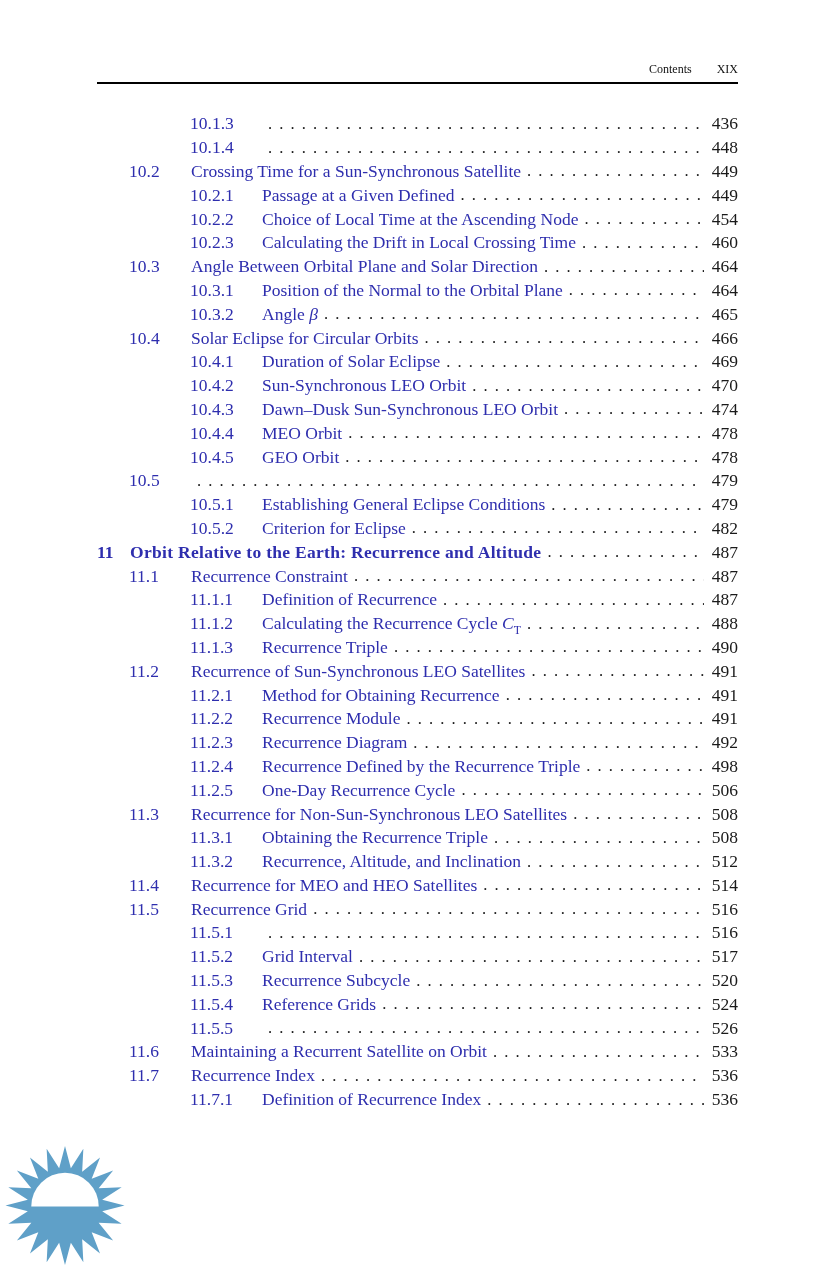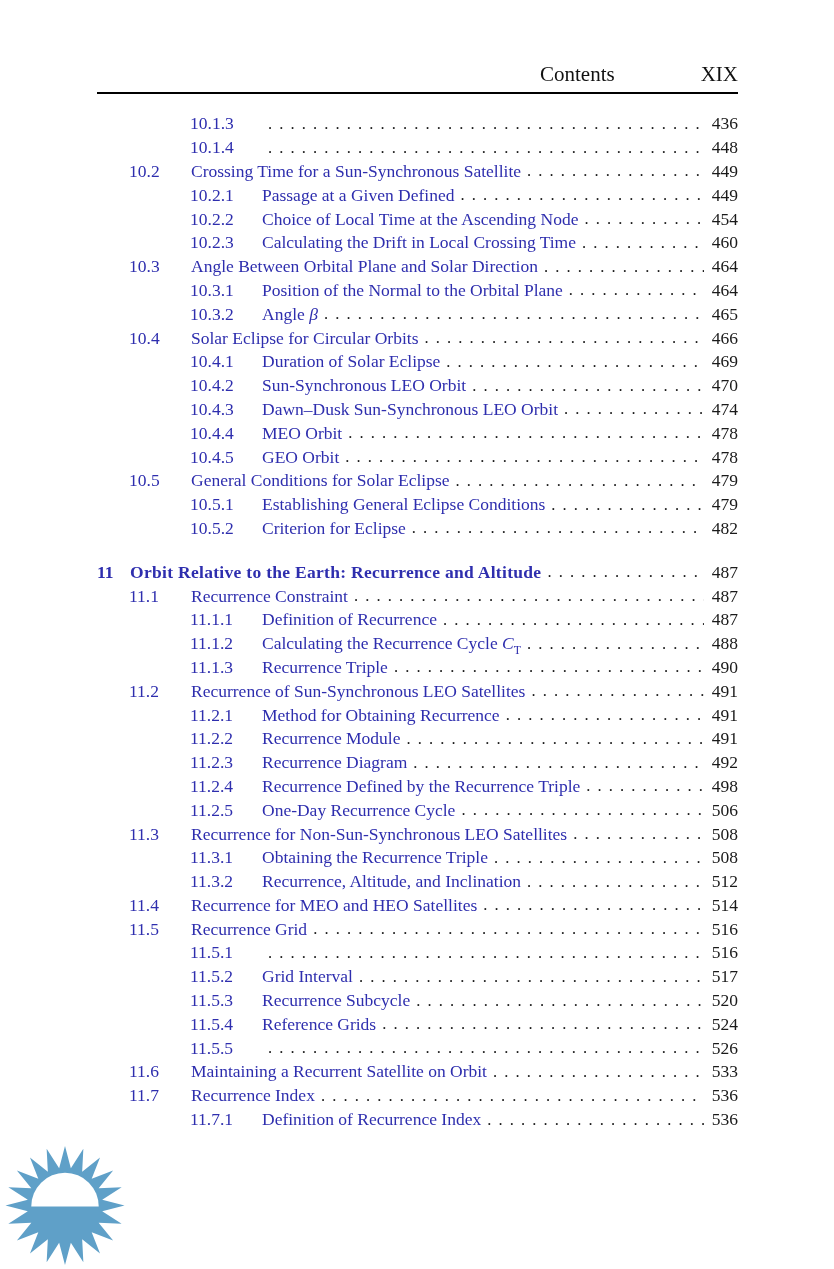--- a/index.html
+++ b/index.html
@@ -12,22 +12,22 @@
     width:834px;height:1269px;position:relative;overflow:hidden;
     background:#ffffff;
     font-family:"Liberation Serif","DejaVu Serif",serif;
   }
 
   
   .page-head{
     position:absolute;left:97px;top:62px;width:641px;
   }
   .head-line{
-    display:flex;justify-content:flex-end;align-items:baseline;gap:86px;
-    font-size:21px;color:#111;
+    display:flex;justify-content:flex-end;align-items:baseline;gap:25px;
+    font-size:12px;color:#111;
   }
   .head-rule{
     margin-top:5px;height:0;border-bottom:2px solid #000;
   }
 
   
   .toc{
     position:absolute;left:97px;top:112px;width:641px;
     font-size:17.5px;color:var(--entry-blue);
   }
@@ -39,21 +39,21 @@
   .toc-row .title sub{font-size:68%;line-height:0;}
   .toc-row .leader{
     flex:1;overflow:hidden;white-space:nowrap;
     color:var(--ink);letter-spacing:1.5px;
     text-align:right;padding:0 3px 0 6px;
     font-size:16.5px;
   }
   .toc-row .page{
     flex:none;min-width:34px;text-align:right;color:var(--ink);
   }
-  .lvl1{margin-top:20px;}
+  .lvl1{}
   .lvl1 .num{width:33px;font-weight:bold;}
   .lvl1 .title{font-weight:bold;letter-spacing:.3px;}
   .lvl2{padding-left:32px;}
   .lvl2 .num{width:62px;}
   .lvl3{padding-left:93px;}
   .lvl3 .num{width:72px;}
 
   
   .watermark{
     position:absolute;left:0;top:1142px;width:834px;height:127px;
@@ -160,21 +160,20 @@
       <span class="page">478</span>
     </div>
     <div class="toc-row lvl3">
       <span class="num">10.4.5</span>
       <span class="title">GEO Orbit</span>
       <span class="leader">.&nbsp;.&nbsp;.&nbsp;.&nbsp;.&nbsp;.&nbsp;.&nbsp;.&nbsp;.&nbsp;.&nbsp;.&nbsp;.&nbsp;.&nbsp;.&nbsp;.&nbsp;.&nbsp;.&nbsp;.&nbsp;.&nbsp;.&nbsp;.&nbsp;.&nbsp;.&nbsp;.&nbsp;.&nbsp;.&nbsp;.&nbsp;.&nbsp;.&nbsp;.&nbsp;.&nbsp;.&nbsp;.&nbsp;.&nbsp;.&nbsp;.&nbsp;.&nbsp;.&nbsp;.&nbsp;.&nbsp;.&nbsp;.&nbsp;.&nbsp;.&nbsp;.&nbsp;.&nbsp;.&nbsp;.&nbsp;.&nbsp;.&nbsp;.&nbsp;.&nbsp;.&nbsp;.&nbsp;.&nbsp;.&nbsp;.&nbsp;.&nbsp;.&nbsp;.&nbsp;.&nbsp;.&nbsp;.&nbsp;.&nbsp;.&nbsp;.&nbsp;.&nbsp;.&nbsp;.&nbsp;.&nbsp;</span>
       <span class="page">478</span>
     </div>
     <div class="toc-row lvl2">
       <span class="num">10.5</span>
-      <span class="title">General Conditions for Solar Eclipse</span>
       <span class="leader">.&nbsp;.&nbsp;.&nbsp;.&nbsp;.&nbsp;.&nbsp;.&nbsp;.&nbsp;.&nbsp;.&nbsp;.&nbsp;.&nbsp;.&nbsp;.&nbsp;.&nbsp;.&nbsp;.&nbsp;.&nbsp;.&nbsp;.&nbsp;.&nbsp;.&nbsp;.&nbsp;.&nbsp;.&nbsp;.&nbsp;.&nbsp;.&nbsp;.&nbsp;.&nbsp;.&nbsp;.&nbsp;.&nbsp;.&nbsp;.&nbsp;.&nbsp;.&nbsp;.&nbsp;.&nbsp;.&nbsp;.&nbsp;.&nbsp;.&nbsp;.&nbsp;.&nbsp;.&nbsp;.&nbsp;.&nbsp;.&nbsp;.&nbsp;.&nbsp;.&nbsp;.&nbsp;.&nbsp;.&nbsp;.&nbsp;.&nbsp;.&nbsp;.&nbsp;.&nbsp;.&nbsp;.&nbsp;.&nbsp;.&nbsp;.&nbsp;.&nbsp;.&nbsp;.&nbsp;.&nbsp;.&nbsp;</span>
       <span class="page">479</span>
     </div>
     <div class="toc-row lvl3">
       <span class="num">10.5.1</span>
       <span class="title">Establishing General Eclipse Conditions</span>
       <span class="leader">.&nbsp;.&nbsp;.&nbsp;.&nbsp;.&nbsp;.&nbsp;.&nbsp;.&nbsp;.&nbsp;.&nbsp;.&nbsp;.&nbsp;.&nbsp;.&nbsp;.&nbsp;.&nbsp;.&nbsp;.&nbsp;.&nbsp;.&nbsp;.&nbsp;.&nbsp;.&nbsp;.&nbsp;.&nbsp;.&nbsp;.&nbsp;.&nbsp;.&nbsp;.&nbsp;.&nbsp;.&nbsp;.&nbsp;.&nbsp;.&nbsp;.&nbsp;.&nbsp;.&nbsp;.&nbsp;.&nbsp;.&nbsp;.&nbsp;.&nbsp;.&nbsp;.&nbsp;.&nbsp;.&nbsp;.&nbsp;.&nbsp;.&nbsp;.&nbsp;.&nbsp;.&nbsp;.&nbsp;.&nbsp;.&nbsp;.&nbsp;.&nbsp;.&nbsp;.&nbsp;.&nbsp;.&nbsp;.&nbsp;.&nbsp;.&nbsp;.&nbsp;.&nbsp;.&nbsp;.&nbsp;.&nbsp;</span>
       <span class="page">479</span>
     </div>
     <div class="toc-row lvl3">

